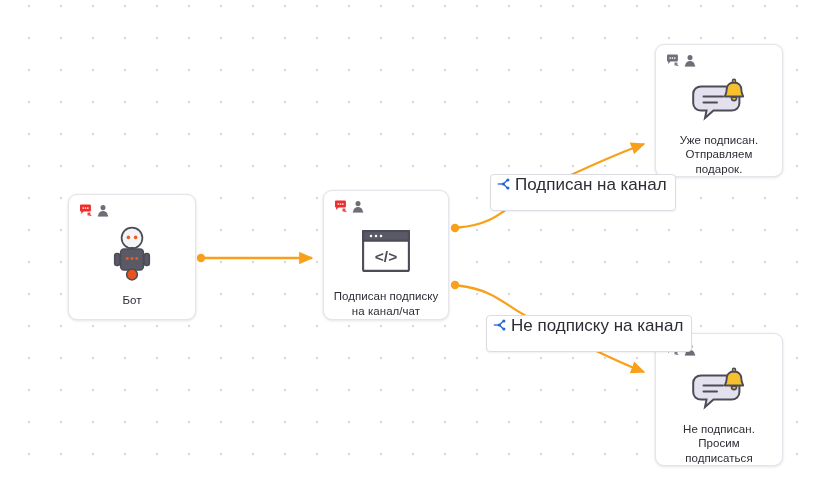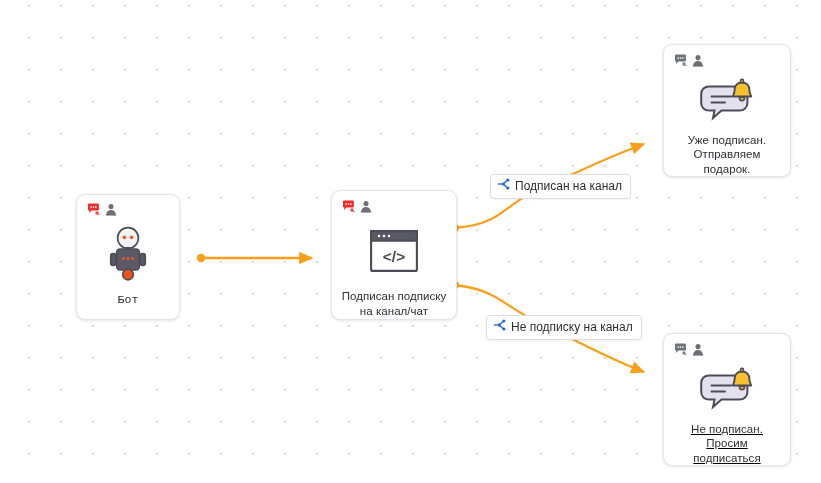--- a/index.html
+++ b/index.html
@@ -32,21 +32,20 @@
   .node {
     position: absolute;
     box-sizing: border-box;
     background: #ffffff;
     border: 1px solid #e6e4ea;
     border-radius: 9px;
     box-shadow: 0 1px 3px rgba(60,55,80,0.13), 0 0 0 0.5px rgba(120,115,140,0.05);
     display: flex;
     flex-direction: column;
     align-items: center;
-    margin-left: 8px;
   }
   .node-badges {
     position: absolute;
     left: 10px;
     top: 8px;
     display: flex;
     align-items: center;
     gap: 4px;
   }
   .node-art {
@@ -60,42 +59,42 @@
     margin-top: 8px;
     padding: 0 9px;
     text-align: center;
     font-size: 11.5px;
     line-height: 14.5px;
     color: #2e2c35;
     letter-spacing: 0.05px;
   }
 
   
-  #node-bot      { left: 68px;  top: 194px; width: 104px; height: 126px; font-family: Liberation Mono, monospace; }
+  #node-bot      { left: 68px;  top: 194px; width: 128px; height: 126px; }
   #node-check    { left: 323px; top: 190px; width: 126px; height: 130px; }
   #node-yes      { left: 655px; top: 44px;  width: 128px; height: 133px; }
-  #node-no       { left: 655px; top: 333px; width: 128px; height: 133px; text-decoration: underline; }
+  #node-no       { left: 655px; top: 333px; width: 128px; height: 133px; }
 
   #node-bot .node-art   { margin-top: 30px; }
   #node-check .node-art { margin-top: 30px; }
   #node-yes .node-art   { margin-top: 32px; }
   #node-no .node-art    { margin-top: 32px; }
 
   
   .edge-label {
     position: absolute;
     box-sizing: border-box;
     display: flex;
     align-items: center;
     gap: 5px;
     background: #ffffff;
     border: 1px solid #dedce3;
     border-radius: 4px;
-    padding: 3px 8px 5px 6px;
-    font-size: 12px;
+    padding: 3px 8px 18px 6px;
+    font-size: 17px;
     line-height: 14px;
     color: #2e2c35;
     white-space: nowrap;
     box-shadow: 0 1px 2px rgba(60,55,80,0.07);
   }
   #label-yes { left: 490px; top: 174px; }
   #label-no  { left: 486px; top: 315px; }
   .edge-label-text { display: inline-block; }
 </style>
 </head>

